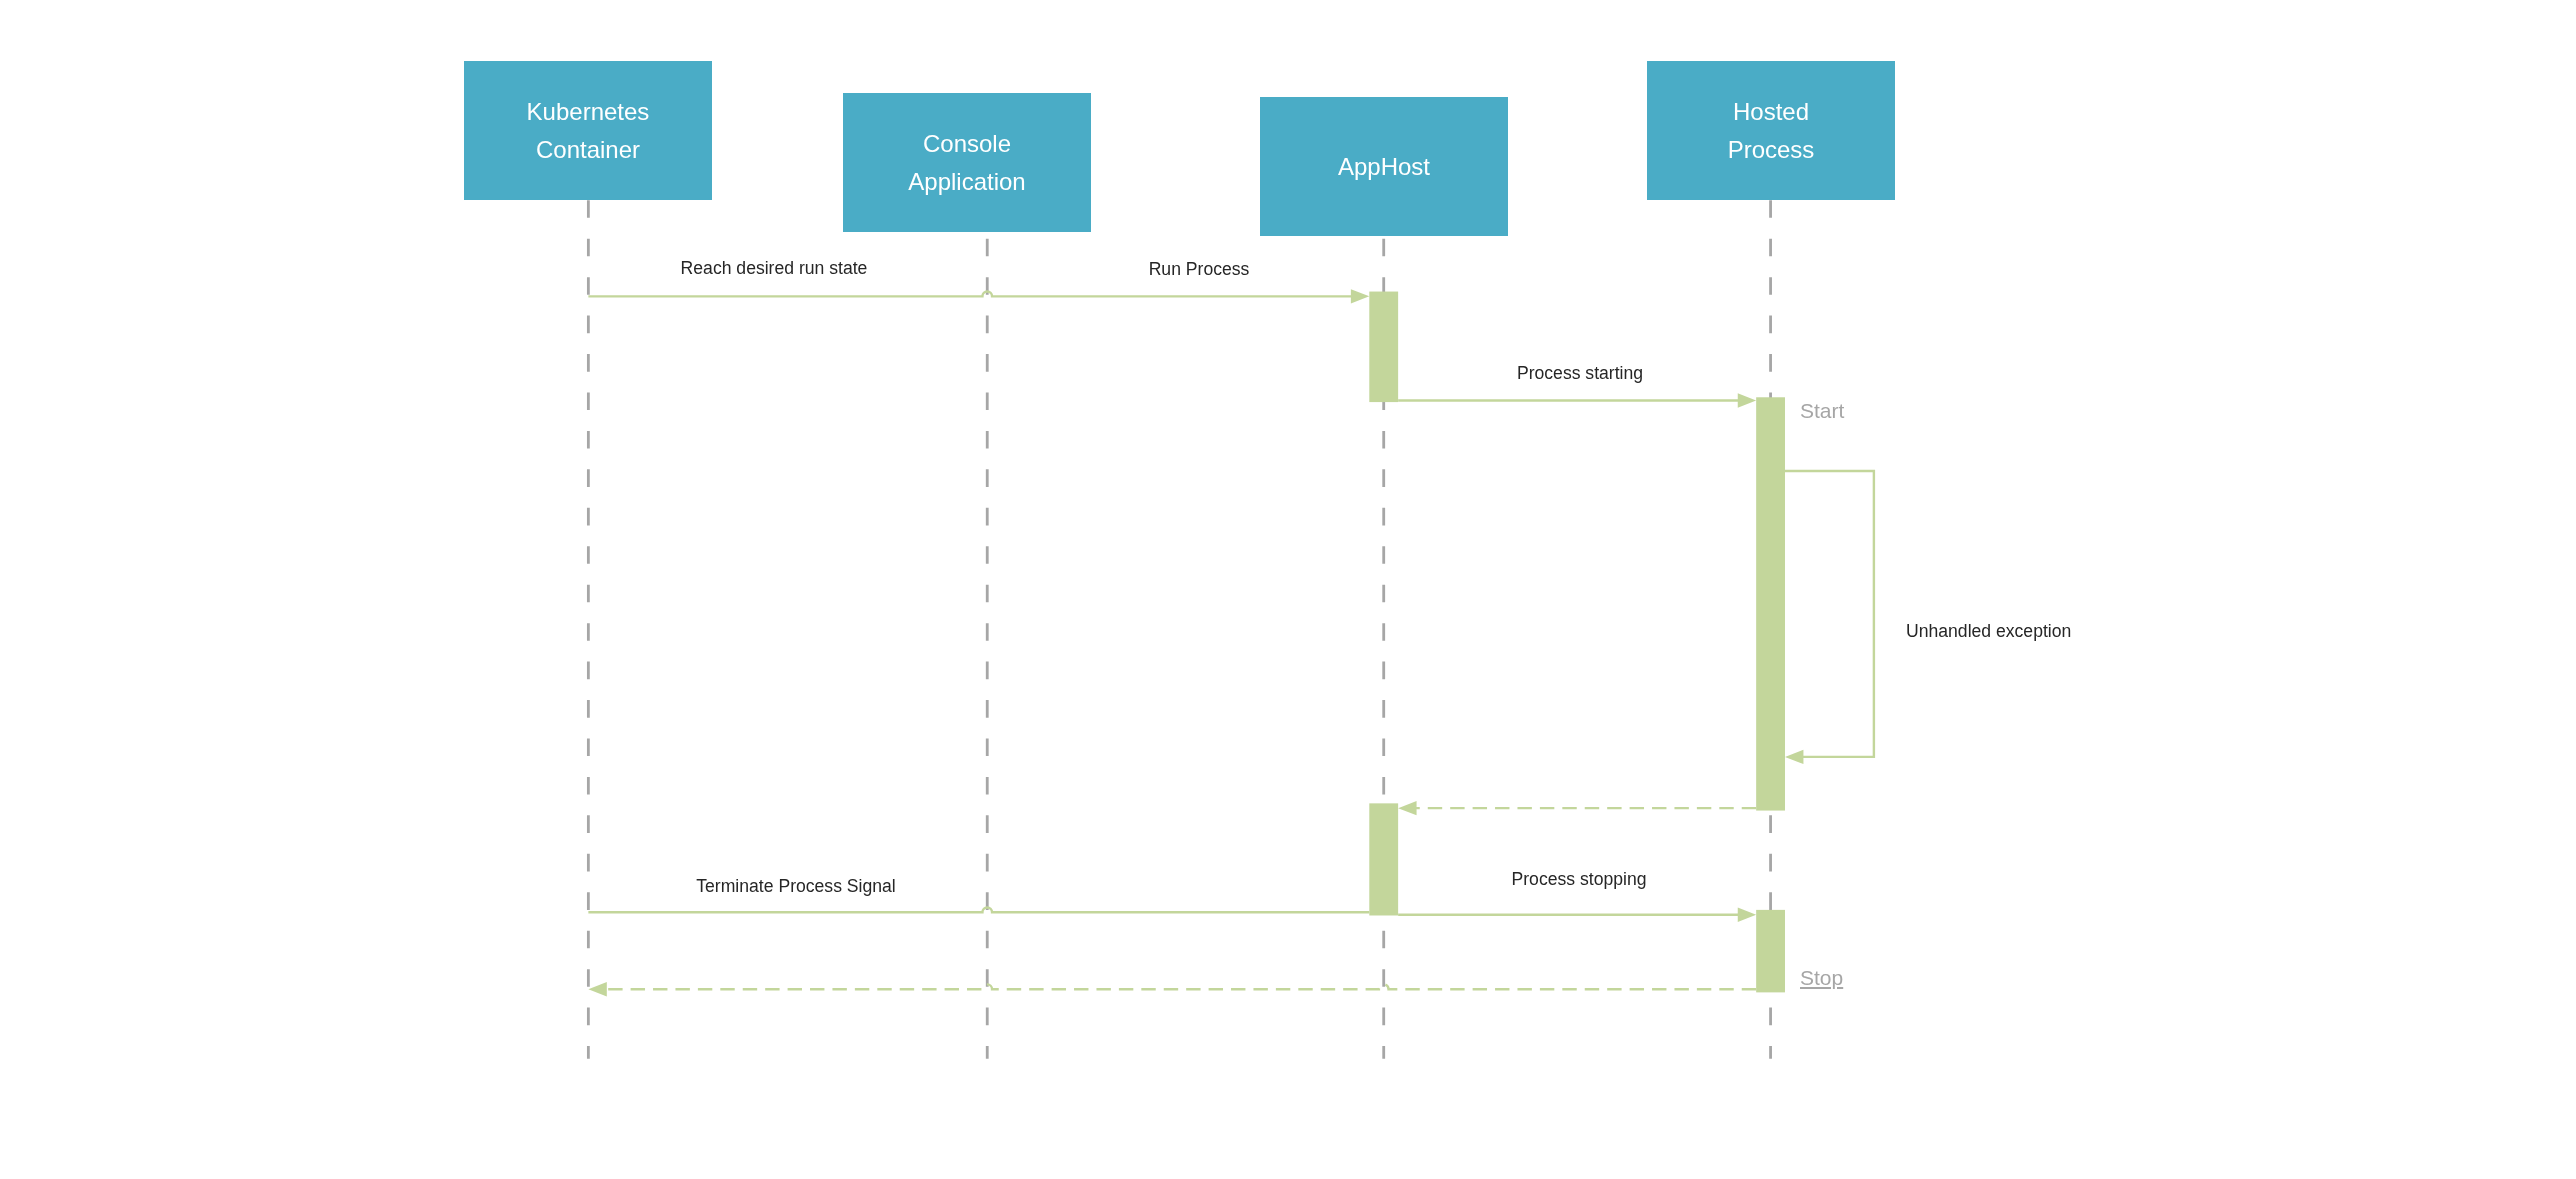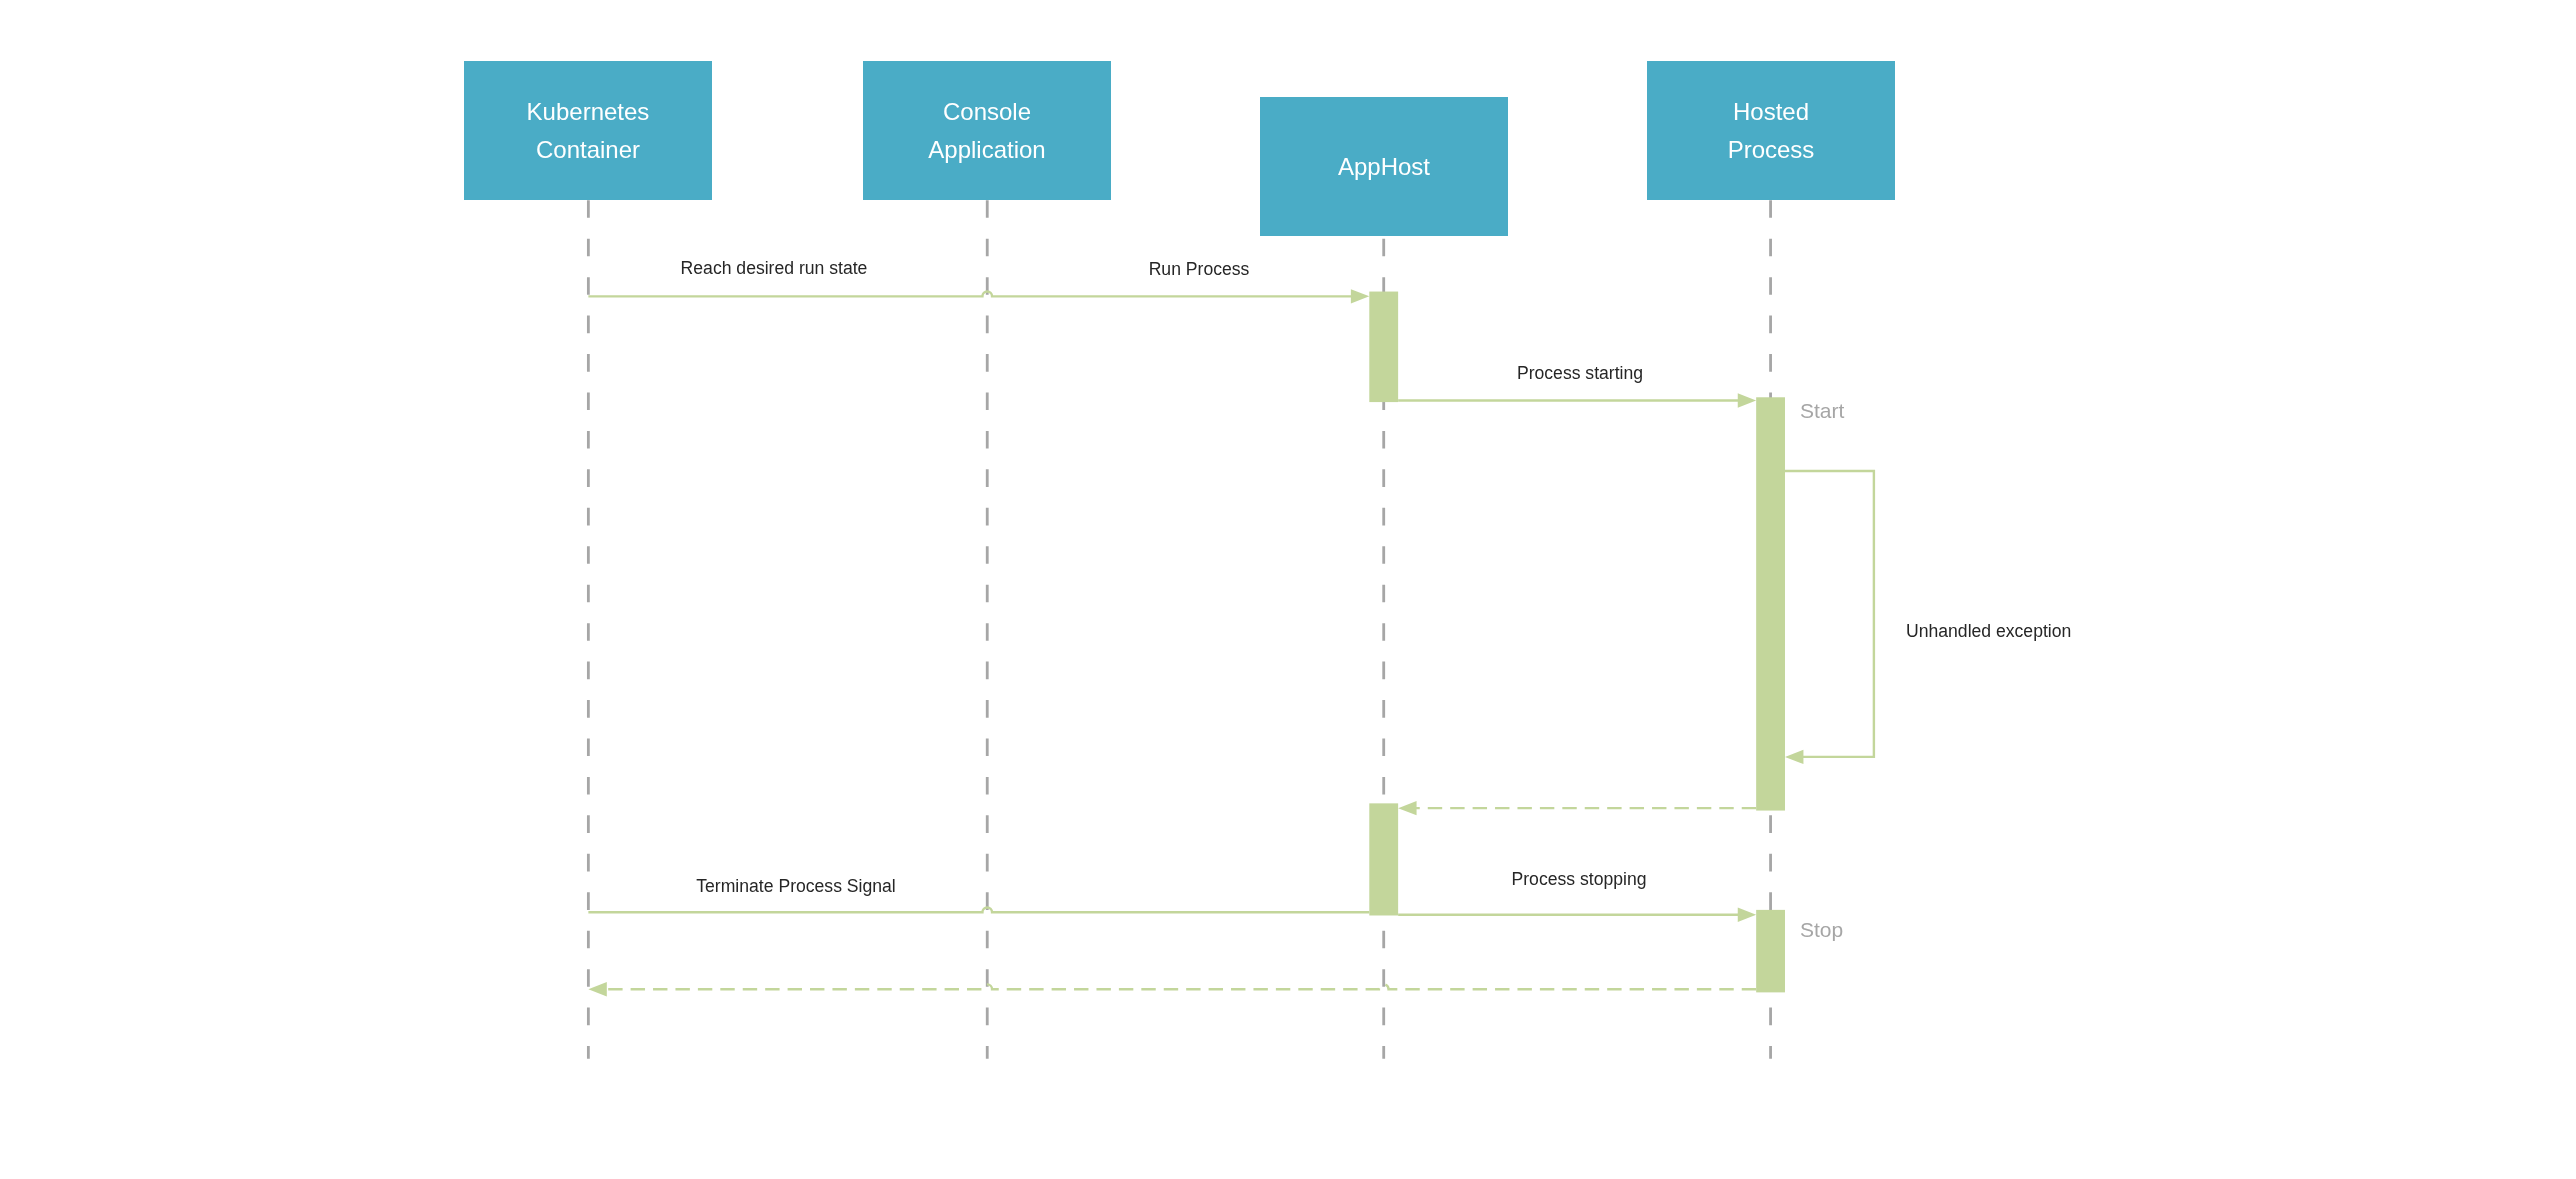--- a/index.html
+++ b/index.html
@@ -92,36 +92,36 @@
     <polygon points="2192,1142 2169,1133 2169,1151" fill="#C3D69B"></polygon>
 
     <path d="M 2192 1235 H 1733 A 6 6 0 0 0 1721 1235 H 1238 A 6 6 0 0 0 1226 1235 H 755" stroke="#C3D69B" stroke-width="3" stroke-dasharray="18 10" fill="none"></path>
     <polygon points="734,1235 757,1226 757,1244" fill="#C3D69B"></polygon>
   </svg>
 
   <div class="participant-box" style="left: 464px;">
     <div class="participant-name">Kubernetes
 Container</div>
   </div>
-  <div class="participant-box" style="left: 863px;">
+  <div class="participant-box" style="left: 843px; margin-top: 32px;">
     <div class="participant-name">Console
 Application</div>
   </div>
   <div class="participant-box" style="left: 1260px; margin-top: 36px;">
     <div class="participant-name">AppHost</div>
   </div>
   <div class="participant-box" style="left: 1647px;">
     <div class="participant-name">Hosted
 Process</div>
   </div>
 
   <div class="msg-label" style="left: 774px; top: 268px;">Reach desired run state</div>
   <div class="msg-label" style="left: 1199px; top: 269px;">Run Process</div>
   <div class="msg-label" style="left: 1580px; top: 373px;">Process starting</div>
   <div class="msg-label left-anchored" style="left: 1897px; top: 631px; margin-left: 9px;">Unhandled exception</div>
   <div class="msg-label" style="left: 796px; top: 886px;">Terminate Process Signal</div>
   <div class="msg-label" style="left: 1579px; top: 879px;">Process stopping</div>
 
   <div class="lifeline-note" style="left: 1800px; top: 411px;">Start</div>
-  <div class="lifeline-note" style="left: 1800px; top: 930px;">Stop</div>
+  <div class="lifeline-note" style="left: 1800px; top: 978px; text-decoration: underline;">Stop</div>
 
 </div>
 
 
 </body></html>

